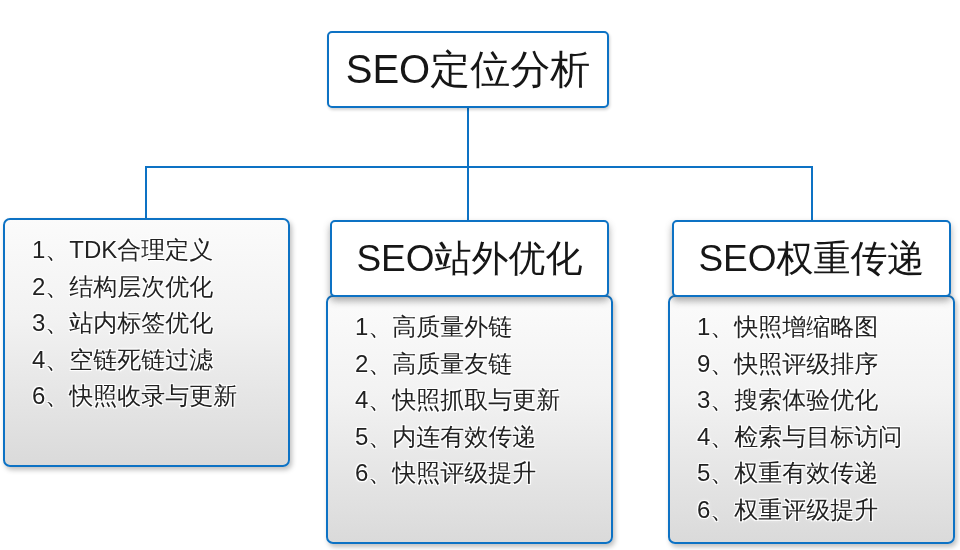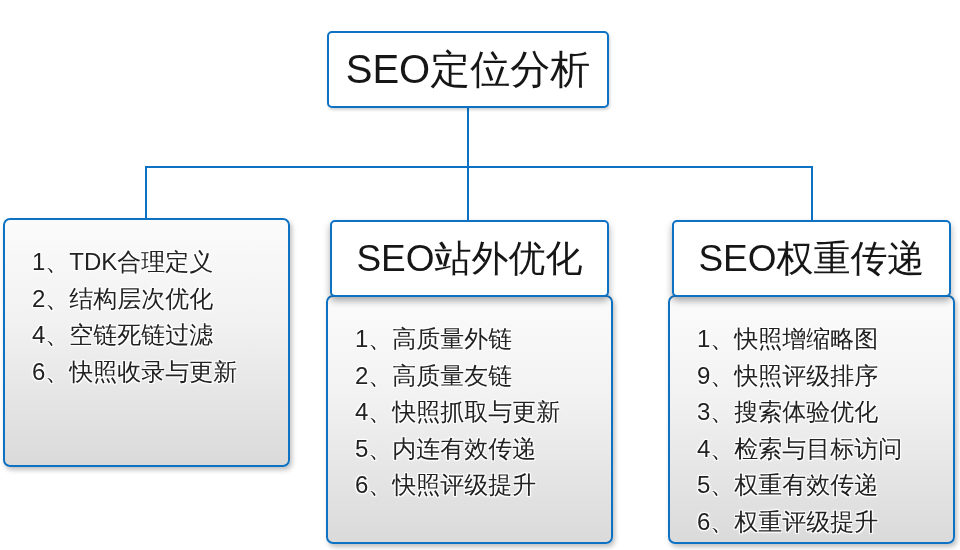--- a/index.html
+++ b/index.html
@@ -84,21 +84,21 @@
     box-sizing: border-box;
     background: linear-gradient(to bottom, #fbfbfb 0%, #f2f2f2 40%, #dadada 100%);
     border: 2px solid #0d72c4;
     border-radius: 7px;
     box-shadow: 2px 3px 5px rgba(0,0,0,0.25);
     overflow: hidden;
   }
   .branch-list ul {
     list-style: none;
     margin: 0;
-    padding: 24px 8px 0 27px;
+    padding: 12px 8px 0 27px;
   }
   .branch-list li {
     font-size: 24px;
     line-height: 36.5px;
     color: #222222;
     white-space: nowrap;
     text-shadow:
       -1px -1px 0 #ffffff,
        1px -1px 0 #ffffff,
       -1px  1px 0 #ffffff,
@@ -119,20 +119,21 @@
 
   <div class="root-node">
     <span>SEO定位分析</span>
   </div>
 
   <div class="branch" id="branch-0">
     <div class="branch-list">
       <ul>
         <li>1、TDK合理定义</li>
         <li>2、结构层次优化</li>
+        <li>3、站内标签优化</li>
         <li>4、空链死链过滤</li>
         <li>6、快照收录与更新</li>
       </ul>
     </div>
   </div>
 
   <div class="branch" id="branch-1">
     <div class="branch-header">
       <span>SEO站外优化</span>
     </div>

